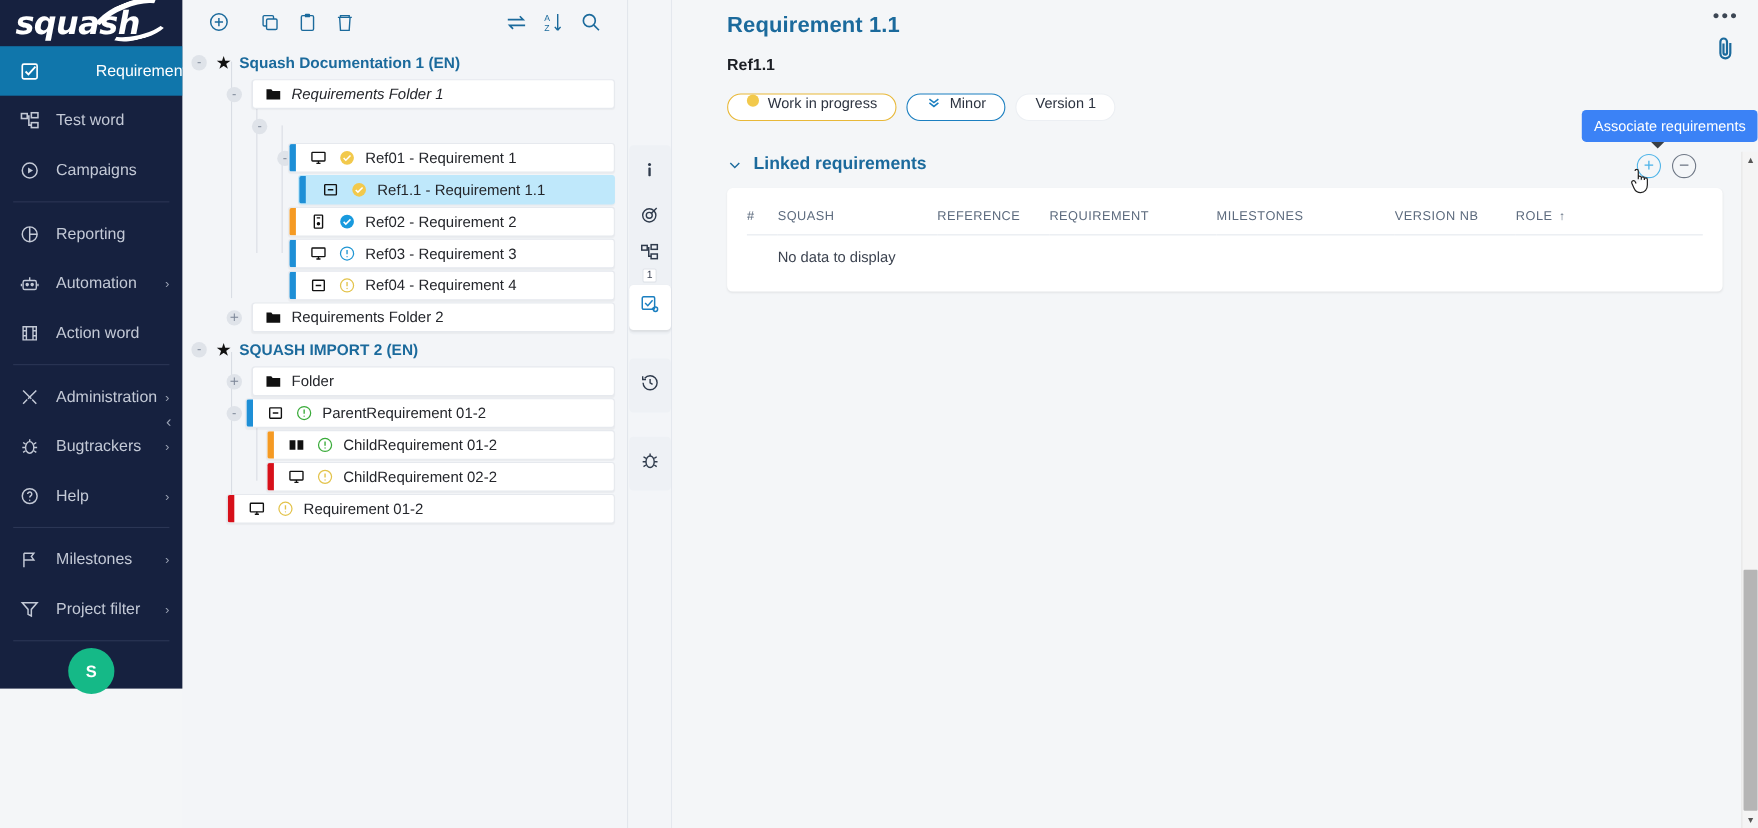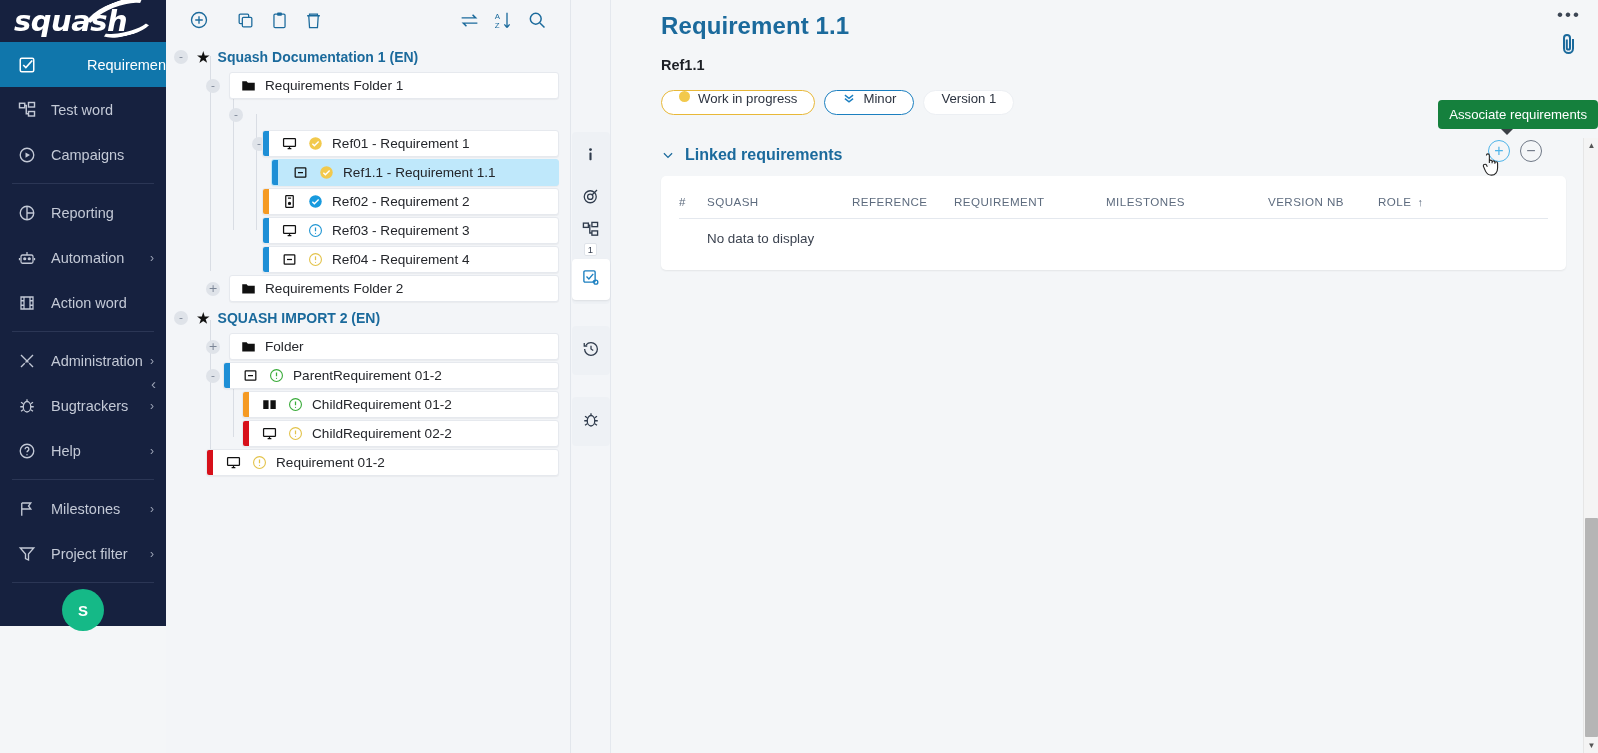--- a/index.html
+++ b/index.html
@@ -109,21 +109,21 @@
   .rail-btn.active { background: #ffffff; color: #1b7fc0; box-shadow: 0 1px 2px rgba(0,0,0,.08); }
   .rail-badge {
     font-size: 9.5px; background: #fff; border: 1px solid #dfe3e9; border-radius: 2px;
     padding: 0 3px; line-height: 11px; margin-top: 1px; color: #3b4354;
   }
   .rail-gap { height: 22px; }
 
   
   .main { flex: 1; position: relative; background: #f4f6f8; height: 753px; overflow: hidden; }
   .main-inner { padding: 12px 0 0 50px; position: relative; }
-  .page-title { font-size: 24px; color: #1b6a9c; font-weight: 600; letter-spacing: .1px; }
+  .page-title { font-size: 20px; color: #1b6a9c; font-weight: 600; letter-spacing: .1px; }
   .page-ref { font-size: 14.5px; color: #1c1f25; font-weight: bold; margin-top: 17px; }
   .chips { display: flex; gap: 9px; margin-top: 17px; }
   .chip {
     height: 25px; border-radius: 13px; background: #fff; display: flex; align-items: flex-start;
     padding: 0 17px; font-size: 13.2px; color: #2c3340; cursor: pointer; white-space: nowrap;
   }
   .chip.status { border: 1.4px solid #e8b838; }
   .chip.crit { border: 1.4px solid #1b7fc0; }
   .chip.ver { border: 1.4px solid #eceff3; }
   .chip-dot { width: 11px; height: 11px; border-radius: 50%; background: #f2c94c; margin-right: 8px; }
@@ -149,21 +149,21 @@
 
   
   .assoc-wrap { position: absolute; right: 56px; top: 140px; display: flex; gap: 10px; }
   .rbtn {
     width: 22px; height: 22px; border-radius: 50%; border: 1.6px solid #6f7886;
     display: flex; align-items: center; justify-content: center; cursor: pointer;
     color: #6f7886; background: transparent; font-size: 16px; line-height: 1;
   }
   .rbtn.hover { border-color: #4fb4e8; color: #4fb4e8; }
   .tooltip {
-    position: absolute; right: 0px; top: 100px; background: #15803d; color: #fff;
+    position: absolute; right: 0px; top: 100px; background: #3b82f6; color: #fff;
     font-size: 13.2px; padding: 7px 11px; border-radius: 4px; white-space: nowrap;
   }
   .tooltip:after {
     content: ""; position: absolute; bottom: -6px; right: 85px; width: 0; height: 0;
     border-left: 6px solid transparent; border-right: 6px solid transparent;
     border-top: 6px solid #3a3f45;
   }
   .cursor-hand { position: absolute; right: 96px; top: 152px; width: 22px; height: 26px; }
 
   .topright { position: absolute; right: 17px; top: 10px; display: flex; flex-direction: column; align-items: center; gap: 12px;}
@@ -385,21 +385,21 @@
       <div class="t-row" style="top:0;">
         <div class="t-handle" style="left:8px">-</div>
         <div class="t-lib" style="margin-left:31px">
           <span class="t-star">★</span>
           <span>Squash Documentation 1 (EN)</span>
         </div>
       </div>
 
       <div class="t-row" style="top:0;">
         <div class="t-handle" style="left:40px">-</div>
-        <div class="t-box" style="margin-left:63px; width:330px;">
+        <div class="t-box" style="margin-left:63px; width:330px;font-style:italic;">
           <span class="t-ico">
             <svg width="15" height="15" viewBox="0 0 24 24" fill="#111">
                 <path d="M2 5h7l2 2.5h11V20H2z"></path>
               </svg>
           </span>
           <span>Requirements Folder 1</span>
         </div>
       </div>
 
       <div class="t-row">

